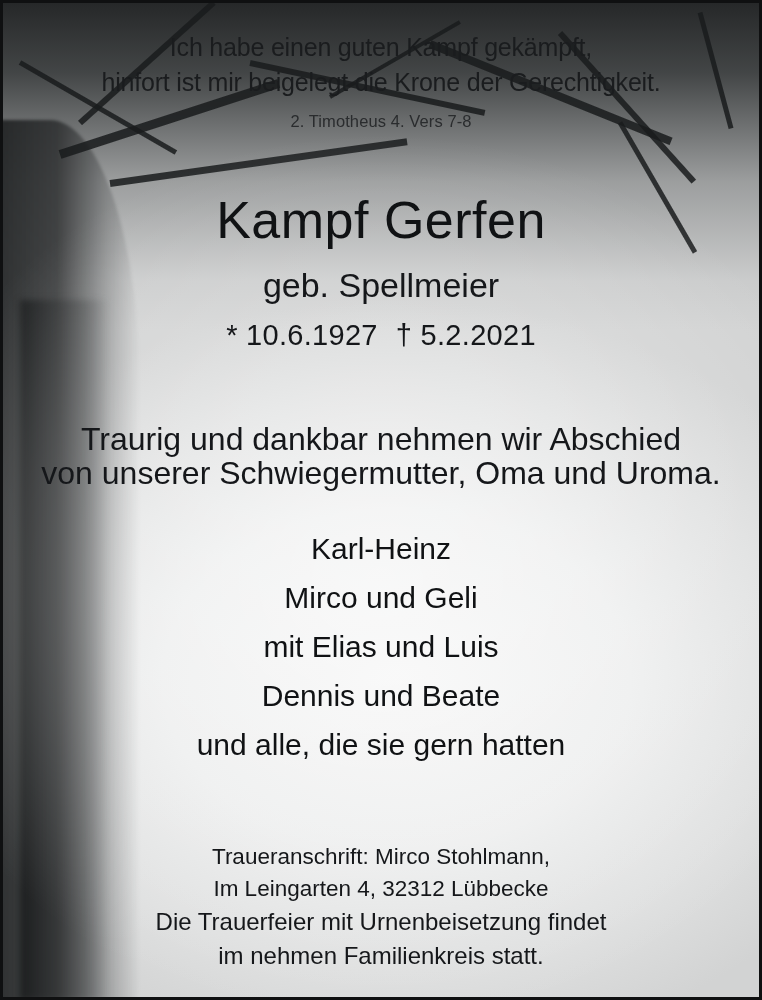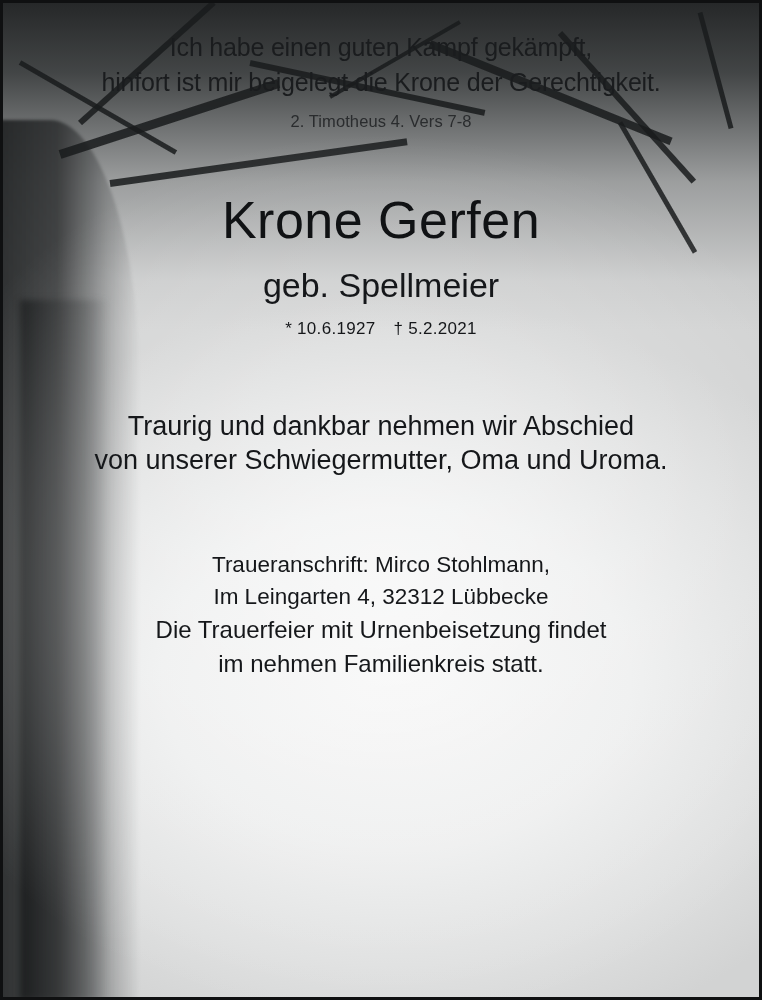--- a/index.html
+++ b/index.html
@@ -102,29 +102,29 @@
     color: #101214;
     line-height: 1.05;
   }
   .maiden {
     margin-top: 18px;
     font-size: 34px;
     color: #15171a;
   }
   .dates {
     margin-top: 14px;
-    font-size: 17px;
+    font-size: 29px;
     letter-spacing: 0.3px;
     color: #15171a;
     text-align: center;
   }
   .dates .gap { display: inline-block; width: 18px; }
   .intro {
     margin-top: 70px;
-    font-size: 27px;
+    font-size: 32px;
     line-height: 34px;
     color: #15171a;
   }
   .survivors {
     margin-top: 34px;
     font-size: 30px;
     line-height: 49px;
     color: #101214;
   }
   .survivor-line { display: block; }
@@ -165,33 +165,40 @@
 
   <div class="content">
 
     <div class="verse">
       <span class="verse-line">Ich habe einen guten Kampf gekämpft,</span>
       <span class="verse-line">hinfort ist mir beigelegt die Krone der Gerechtigkeit.</span>
     </div>
 
     <div class="verse-ref">2. Timotheus 4. Vers 7-8</div>
 
-    <div class="name">Krone Gerfen</div>
+    <div class="name">Kampf Gerfen</div>
 
     <div class="maiden">geb. Spellmeier</div>
 
     <div class="dates">
       <span>* 10.6.1927</span><span class="gap"></span><span>† 5.2.2021</span>
     </div>
 
     <div class="intro">
       <span class="verse-line">Traurig und dankbar nehmen wir Abschied</span>
       <span class="verse-line">von unserer Schwiegermutter, Oma und Uroma.</span>
     </div>
 
+    <div class="survivors">
+      <span class="survivor-line">Karl-Heinz</span>
+      <span class="survivor-line">Mirco und Geli</span>
+      <span class="survivor-line">mit Elias und Luis</span>
+      <span class="survivor-line">Dennis und Beate</span>
+      <span class="survivor-line">und alle, die sie gern hatten</span>
+    </div>
 
     <div class="address">
       <span class="verse-line">Traueranschrift: Mirco Stohlmann,</span>
       <span class="verse-line">Im Leingarten 4, 32312 Lübbecke</span>
     </div>
 
     <div class="ceremony">
       <span class="verse-line">Die Trauerfeier mit Urnenbeisetzung findet</span>
       <span class="verse-line">im nehmen Familienkreis statt.</span>
     </div>

